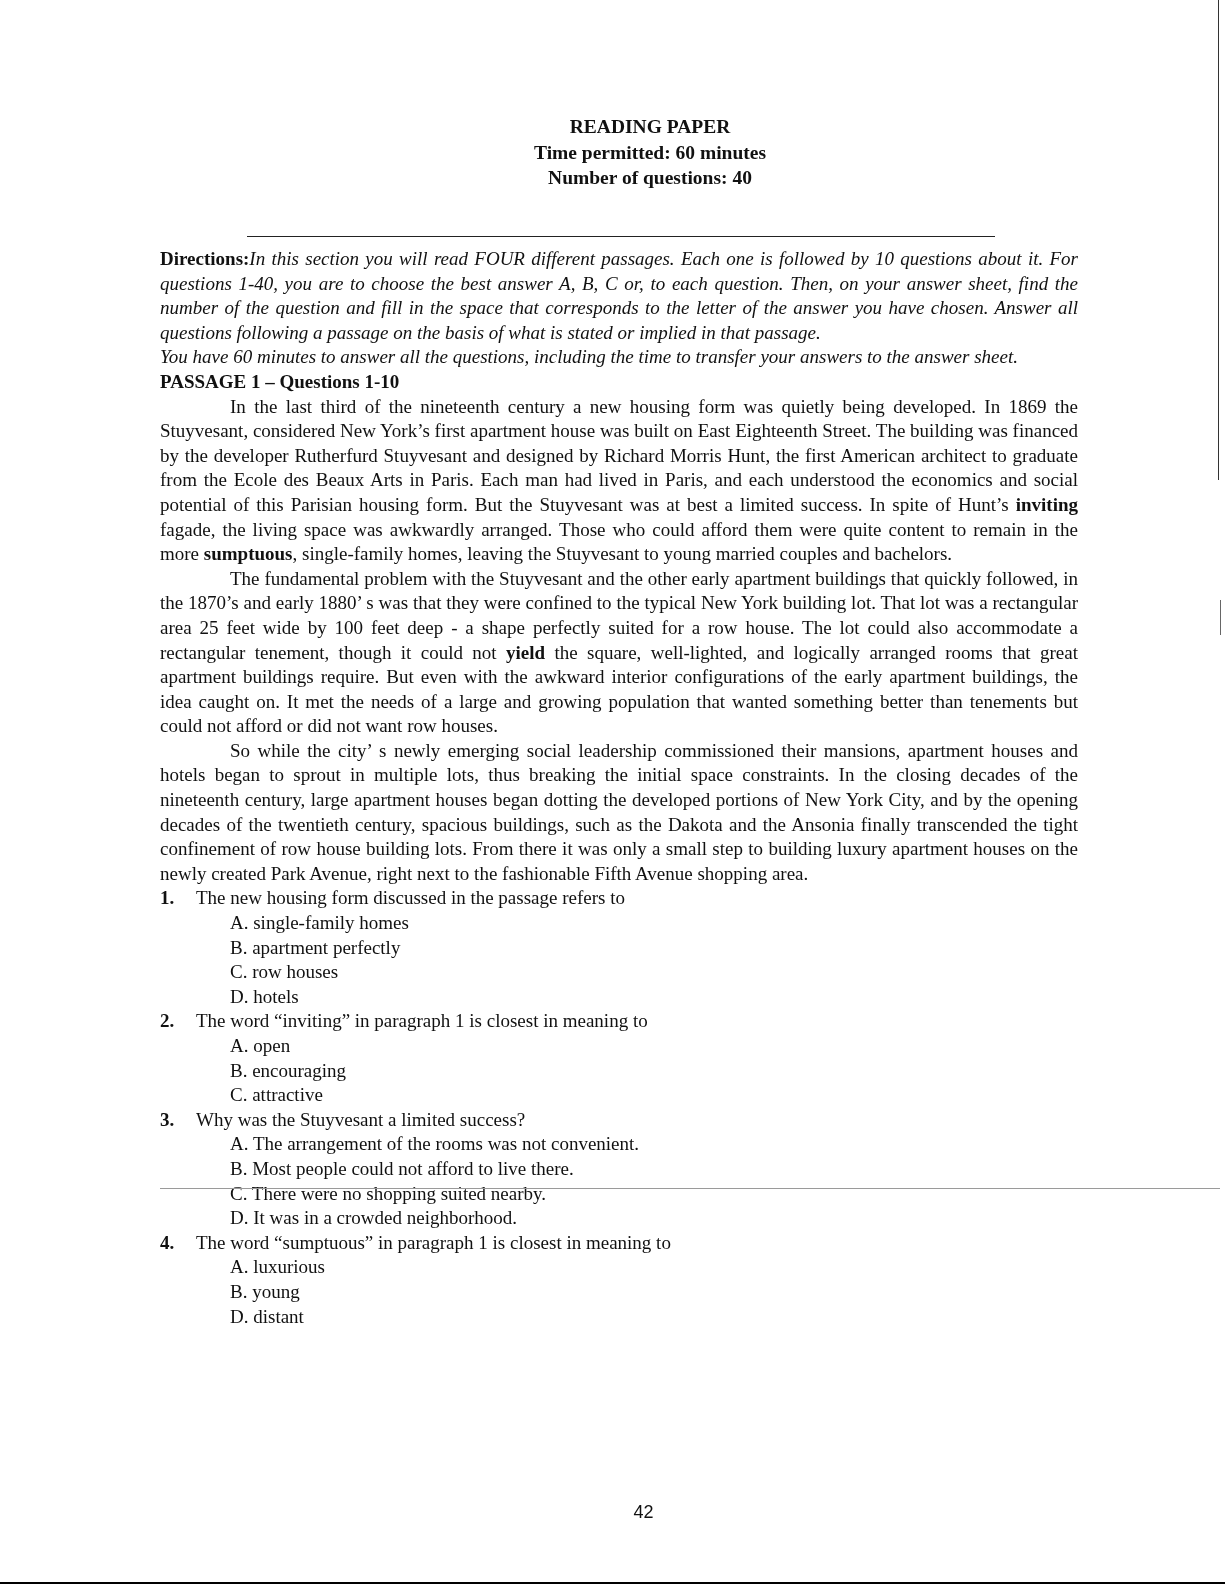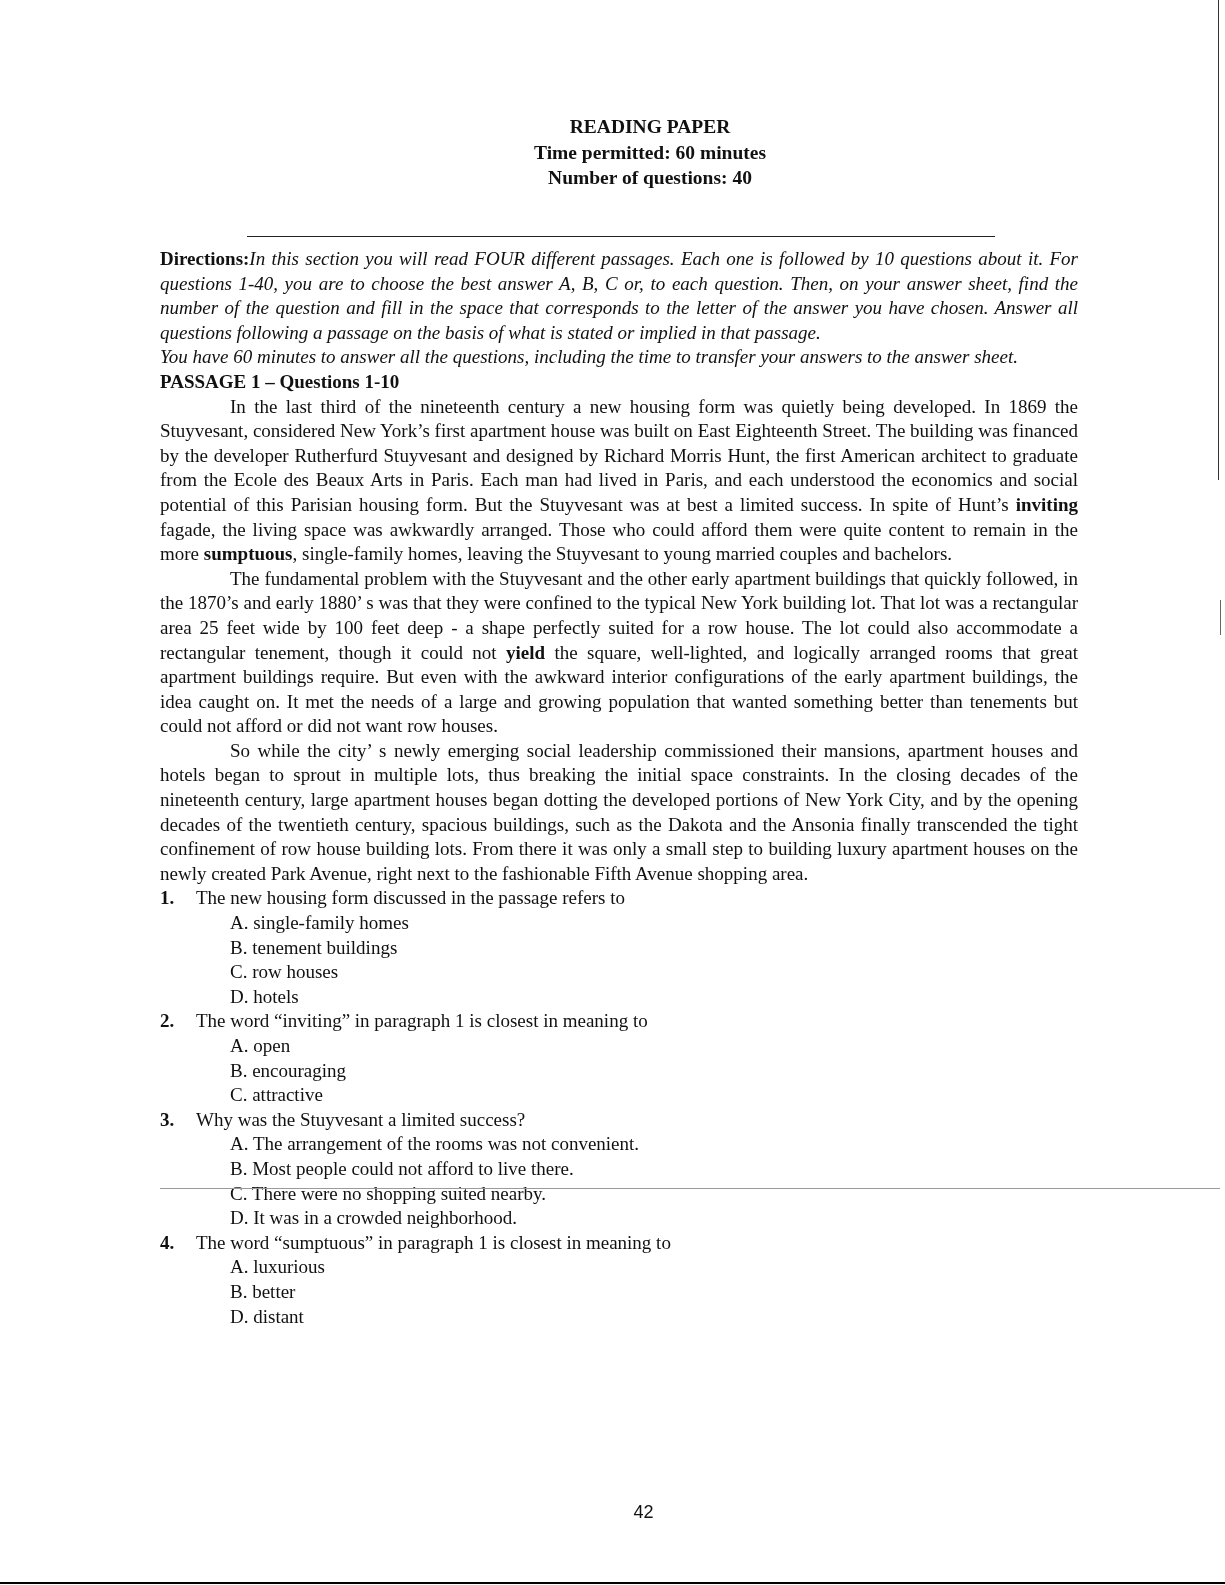--- a/index.html
+++ b/index.html
@@ -45,21 +45,21 @@
     <div class="para">So while the city’ s newly emerging social leadership commissioned their mansions, apartment houses and hotels began to sprout in multiple lots, thus breaking the initial space constraints. In the closing decades of the nineteenth century, large apartment houses began dotting the developed portions of New York City, and by the opening decades of the twentieth century, spacious buildings, such as the Dakota and the Ansonia finally transcended the tight confinement of row house building lots. From there it was only a small step to building luxury apartment houses on the newly created Park Avenue, right next to the fashionable Fifth Avenue shopping area.</div>
 
     <div id="questions">
         <div>
           <div class="q">
             <span class="num">1.</span>
             <span>The new housing form discussed in the passage refers to</span>
           </div>
           <div class="opts">
             <div>A. single-family homes</div>
-            <div>B. tenement buildings</div>
+            <div>B. apartment perfectly</div>
             <div>C. row houses</div>
             <div>D. hotels</div>
           </div>
         </div>
         <div>
           <div class="q">
             <span class="num">2.</span>
             <span>The word “inviting” in paragraph  1 is closest in meaning to</span>
           </div>
           <div class="opts">
@@ -80,21 +80,21 @@
             <div>D. It was in a crowded neighborhood.</div>
           </div>
         </div>
         <div>
           <div class="q">
             <span class="num">4.</span>
             <span>The word “sumptuous” in paragraph 1 is closest in meaning to</span>
           </div>
           <div class="opts">
             <div>A. luxurious</div>
-            <div>B. better</div>
+            <div>B. young</div>
             <div>D. distant</div>
           </div>
         </div>
       </div>
   </div>
 
   <div class="scan-line"></div>
   <div class="right-edge"></div>
   <div class="right-edge2"></div>
   <div class="page-num">42</div>

